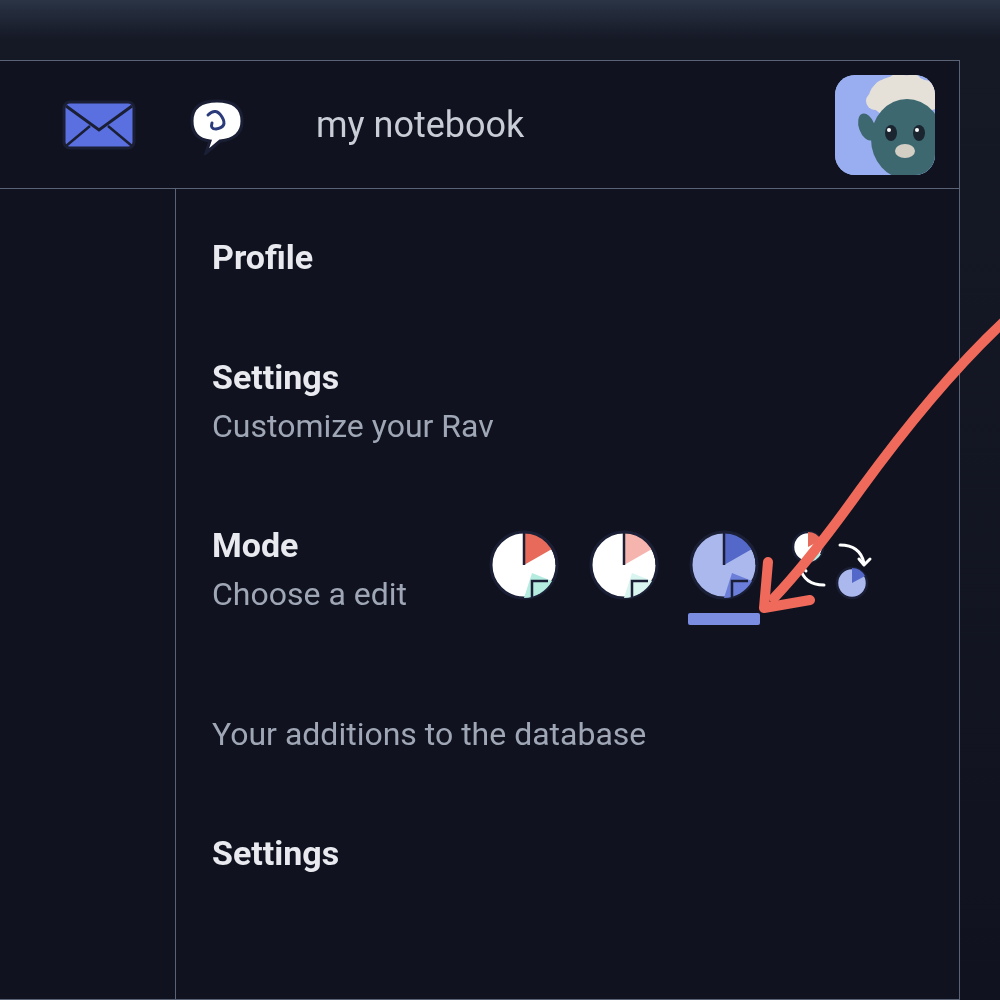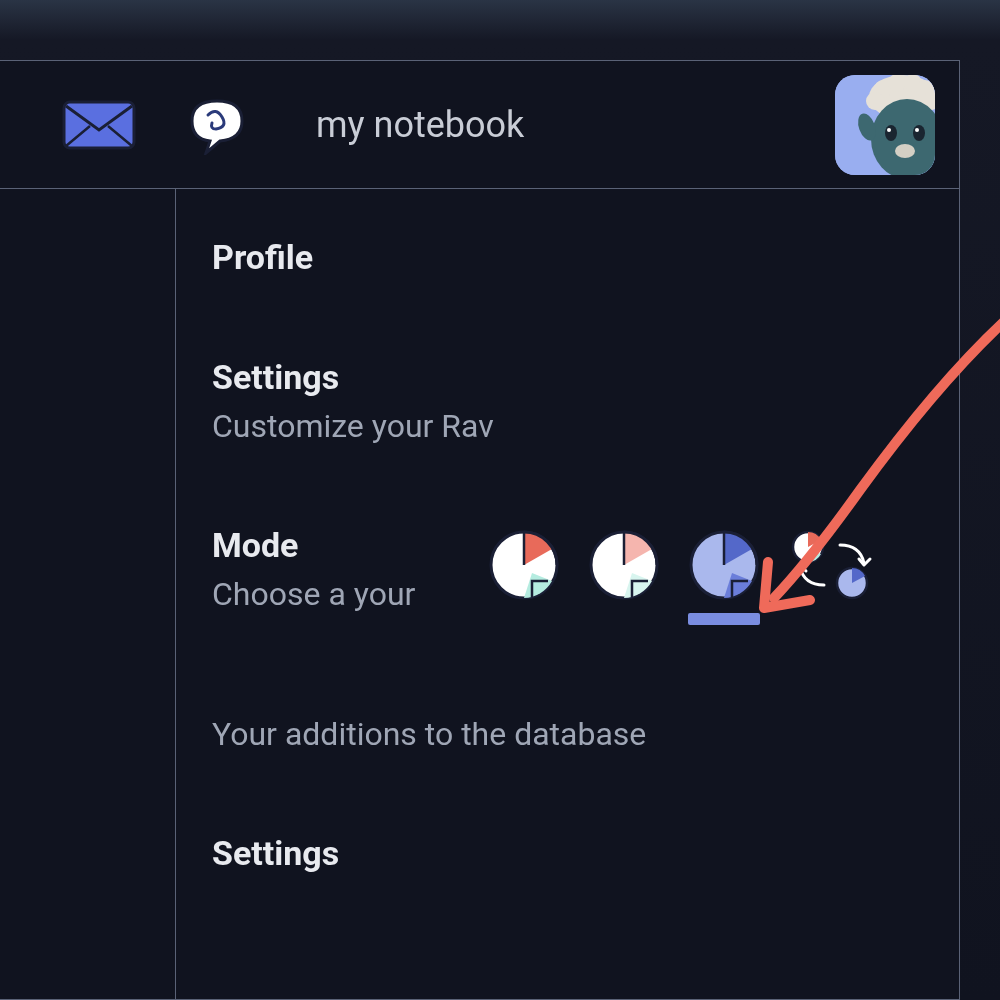--- a/index.html
+++ b/index.html
@@ -163,21 +163,21 @@
 
       <div class="section">
         <div class="section-title">Settings</div>
         <div class="section-desc">Customize your Rav</div>
       </div>
 
       <div class="section" style="margin-bottom:90px;">
         <div class="mode-row">
           <div class="mode-text">
             <div class="section-title">Mode</div>
-            <div class="section-desc">Choose a your</div>
+            <div class="section-desc">Choose a edit</div>
           </div>
           <div class="theme-options">
 
             <div class="theme-btn">
               <svg width="72" height="72" viewBox="0 0 72 72">
                 <circle cx="36" cy="36" r="33" fill="#ffffff" stroke="#1a1f35" stroke-width="3"></circle>
                 <path d="M 36 3 A 33 33 0 0 1 64 20 L 36 36 Z" fill="#e86a5a"></path>
                 <path d="M 36 69 A 33 33 0 0 0 64 52 L 44 44 Z" fill="#b5ece0"></path>
                 <path d="M 36 3 A 33 33 0 0 1 69 36" fill="none" stroke="#1a1f35" stroke-width="3"></path>
                 <line x1="36" y1="4" x2="36" y2="36" stroke="#1a1f35" stroke-width="2.5"></line>

